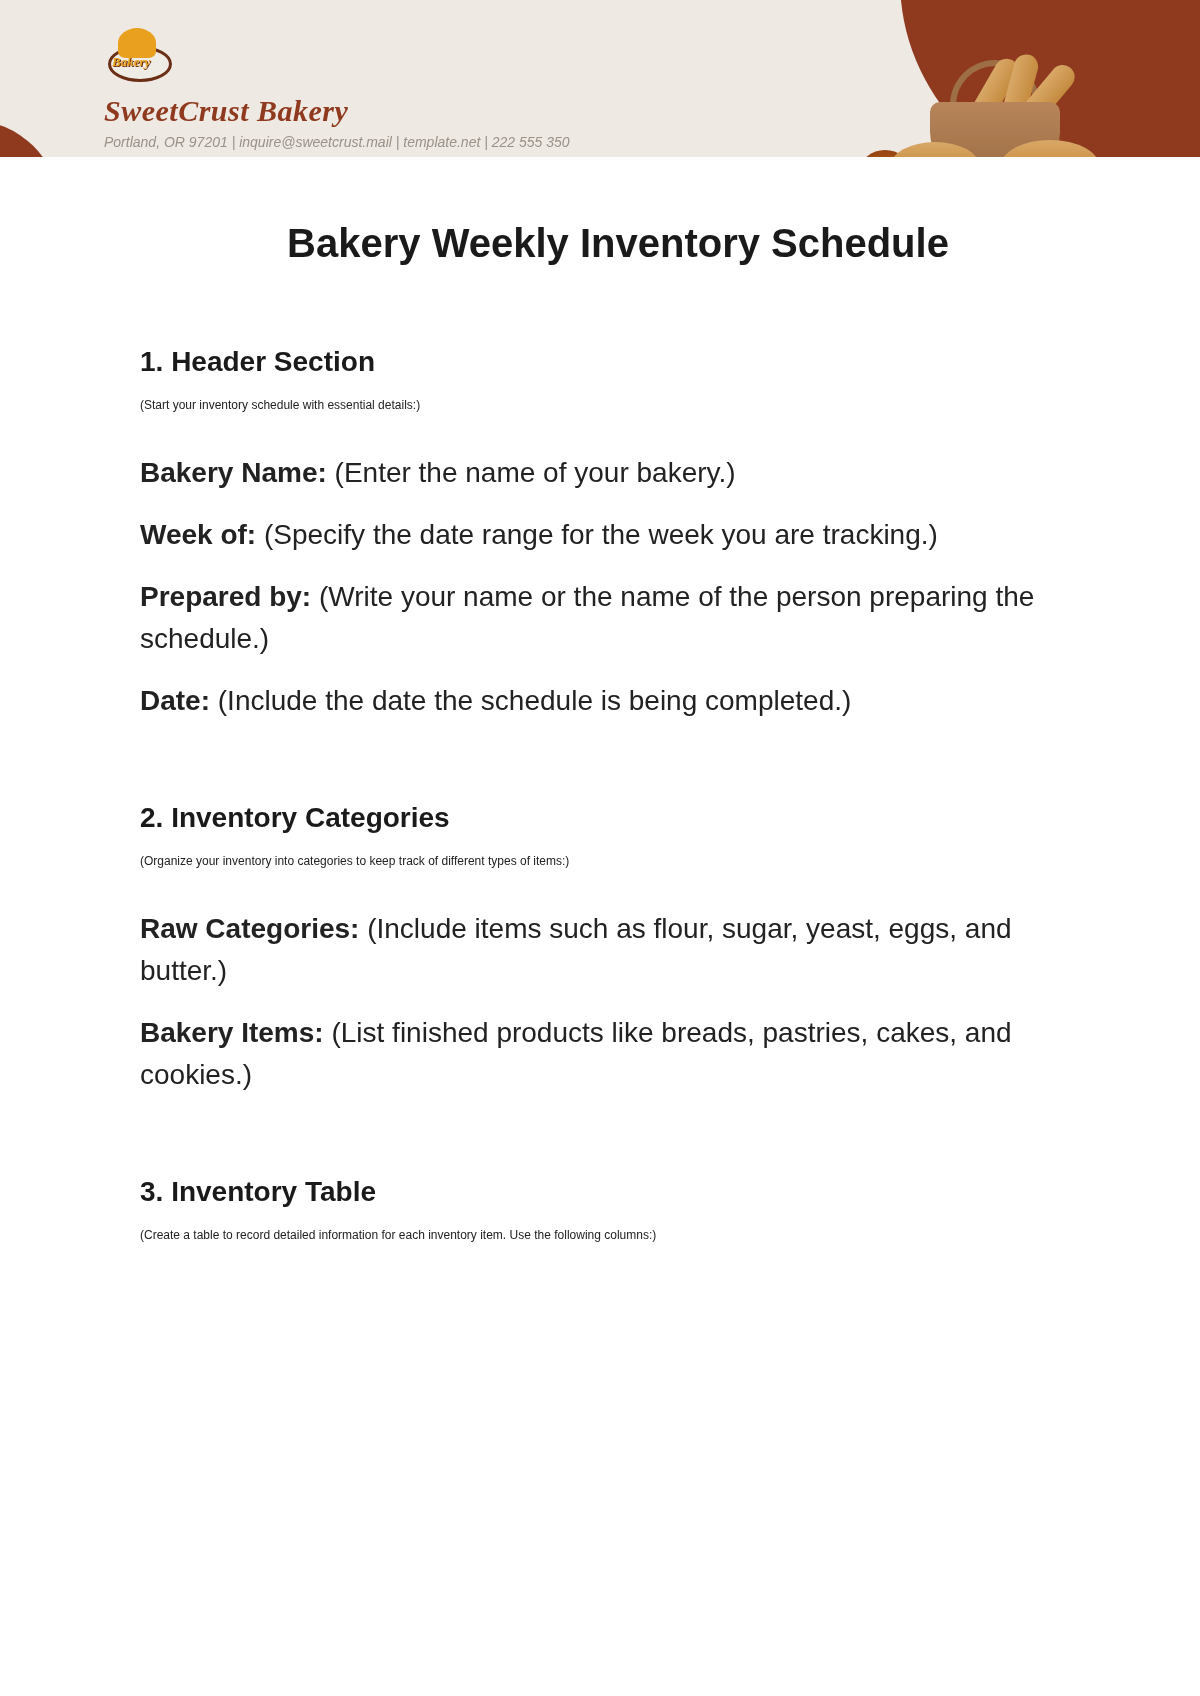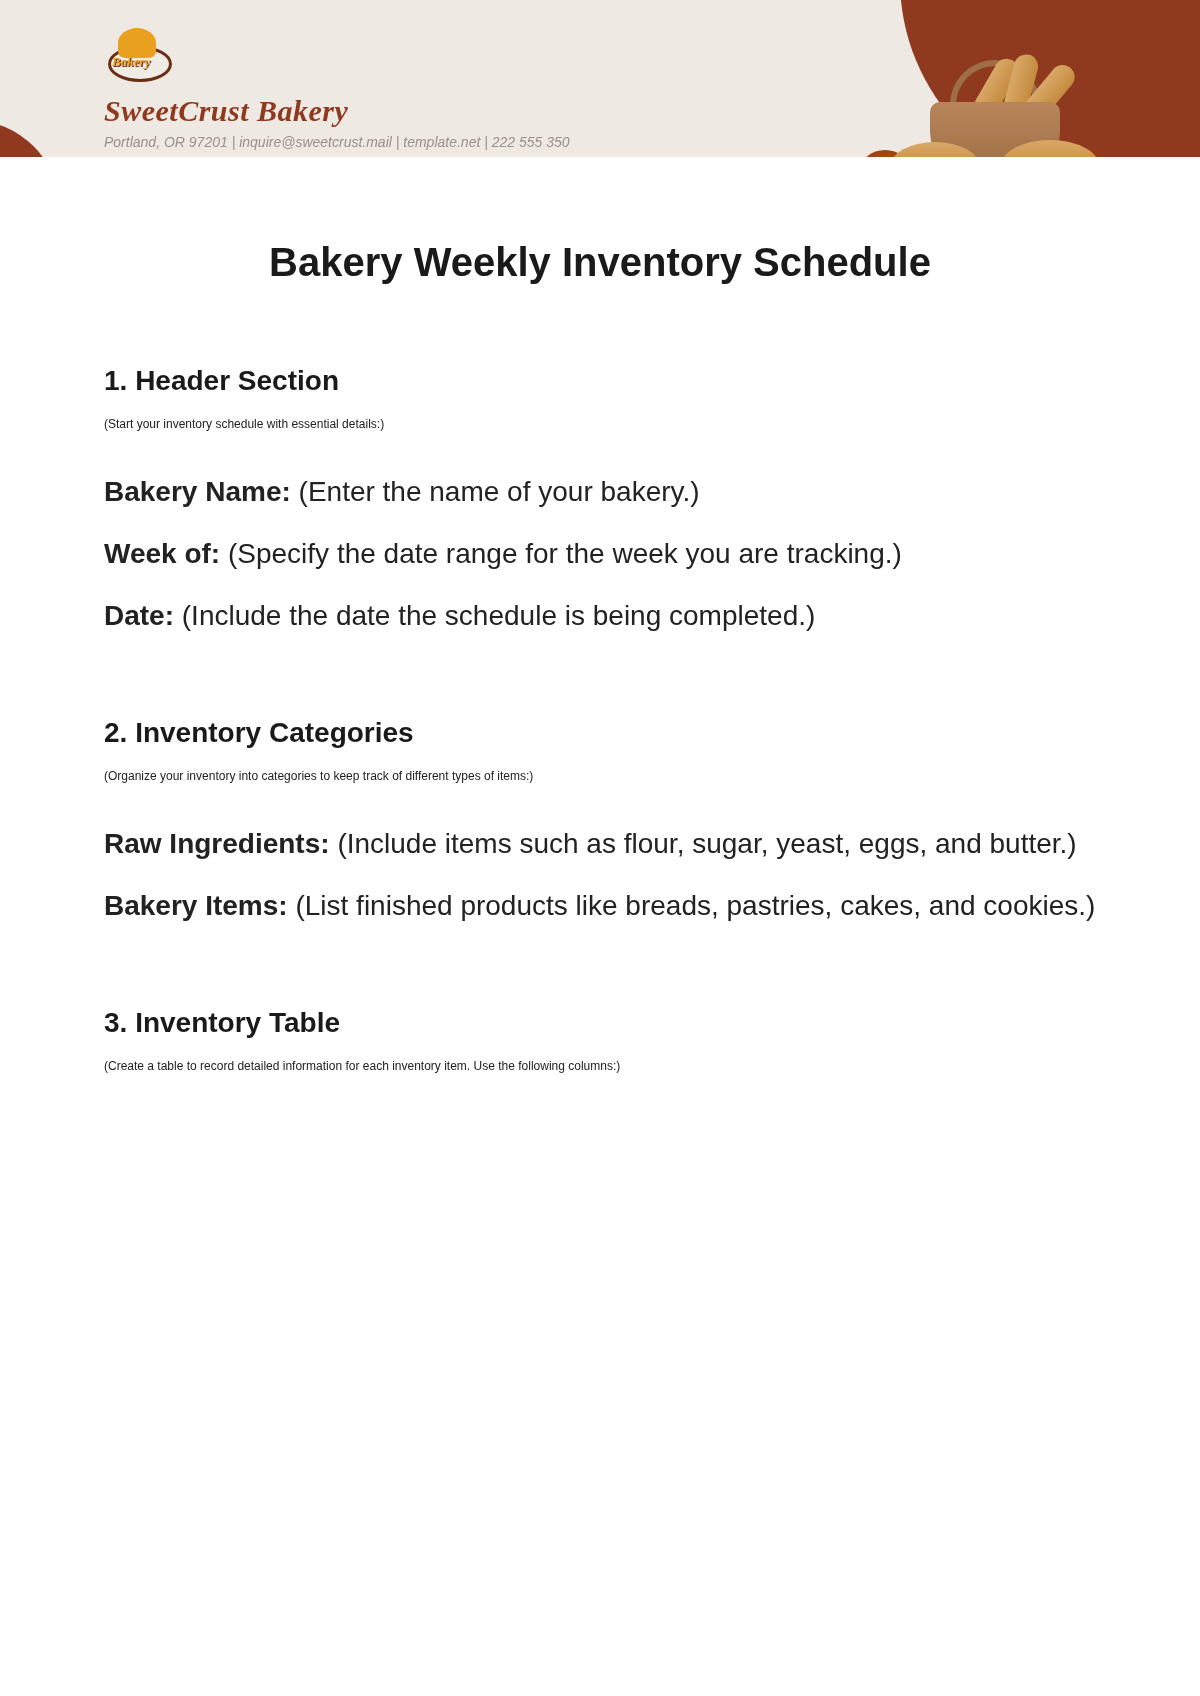--- a/index.html
+++ b/index.html
@@ -142,21 +142,22 @@
   .loaf2 { width: 100px; height: 55px; bottom: 5px; left: 130px; }
   .loaf3 { width: 60px; height: 40px; bottom: 0; left: 90px; background: linear-gradient(#e5c088,#c48b3f);}
   .pretzel {
     position: absolute;
     width: 50px; height: 42px;
     bottom: 8px; left: -10px;
     border-radius: 50%;
     background: radial-gradient(#b35a1a,#8b3d0e);
   }
   .content {
-    padding: 83px 104px 0 104px;
+    padding: 64px 104px 0 104px;
+    margin-left: 36px;
   }
   .doc-title {
     font-size: 40px;
     font-weight: 800;
     color: #1a1a1a;
     text-align: center;
     margin-bottom: 80px;
   }
   .section-title {
     font-size: 28px;
@@ -214,26 +215,27 @@
   </div>
 </div>
 
 <div class="content">
   <h1 class="doc-title">Bakery Weekly Inventory Schedule</h1>
 
   <h2 class="section-title">1. Header Section</h2>
   <p class="section-intro">(Start your inventory schedule with essential details:)</p>
   <p class="field-line"><span class="field-label">Bakery Name:</span> <span>(Enter the name of your bakery.)</span></p>
   <p class="field-line"><span class="field-label">Week of:</span> <span>(Specify the date range for the week you are tracking.)</span></p>
+  <p class="field-line"><span class="field-label">Prepared by:</span> <span>(Write your name or the name of the person preparing the schedule.)</span></p>
   <p class="field-line"><span class="field-label">Date:</span> <span>(Include the date the schedule is being completed.)</span></p>
 
   <div class="section-gap"></div>
 
   <h2 class="section-title">2. Inventory Categories</h2>
   <p class="section-intro">(Organize your inventory into categories to keep track of different types of items:)</p>
-  <p class="field-line"><span class="field-label">Raw Ingredients:</span> <span>(Include items such as flour, sugar, yeast, eggs, and butter.)</span></p>
+  <p class="field-line"><span class="field-label">Raw Categories:</span> <span>(Include items such as flour, sugar, yeast, eggs, and butter.)</span></p>
   <p class="field-line"><span class="field-label">Bakery Items:</span> <span>(List finished products like breads, pastries, cakes, and cookies.)</span></p>
 
   <div class="section-gap"></div>
 
   <h2 class="section-title">3. Inventory Table</h2>
   <p class="section-intro">(Create a table to record detailed information for each inventory item. Use the following columns:)</p>
 </div>
 
 </body></html>

